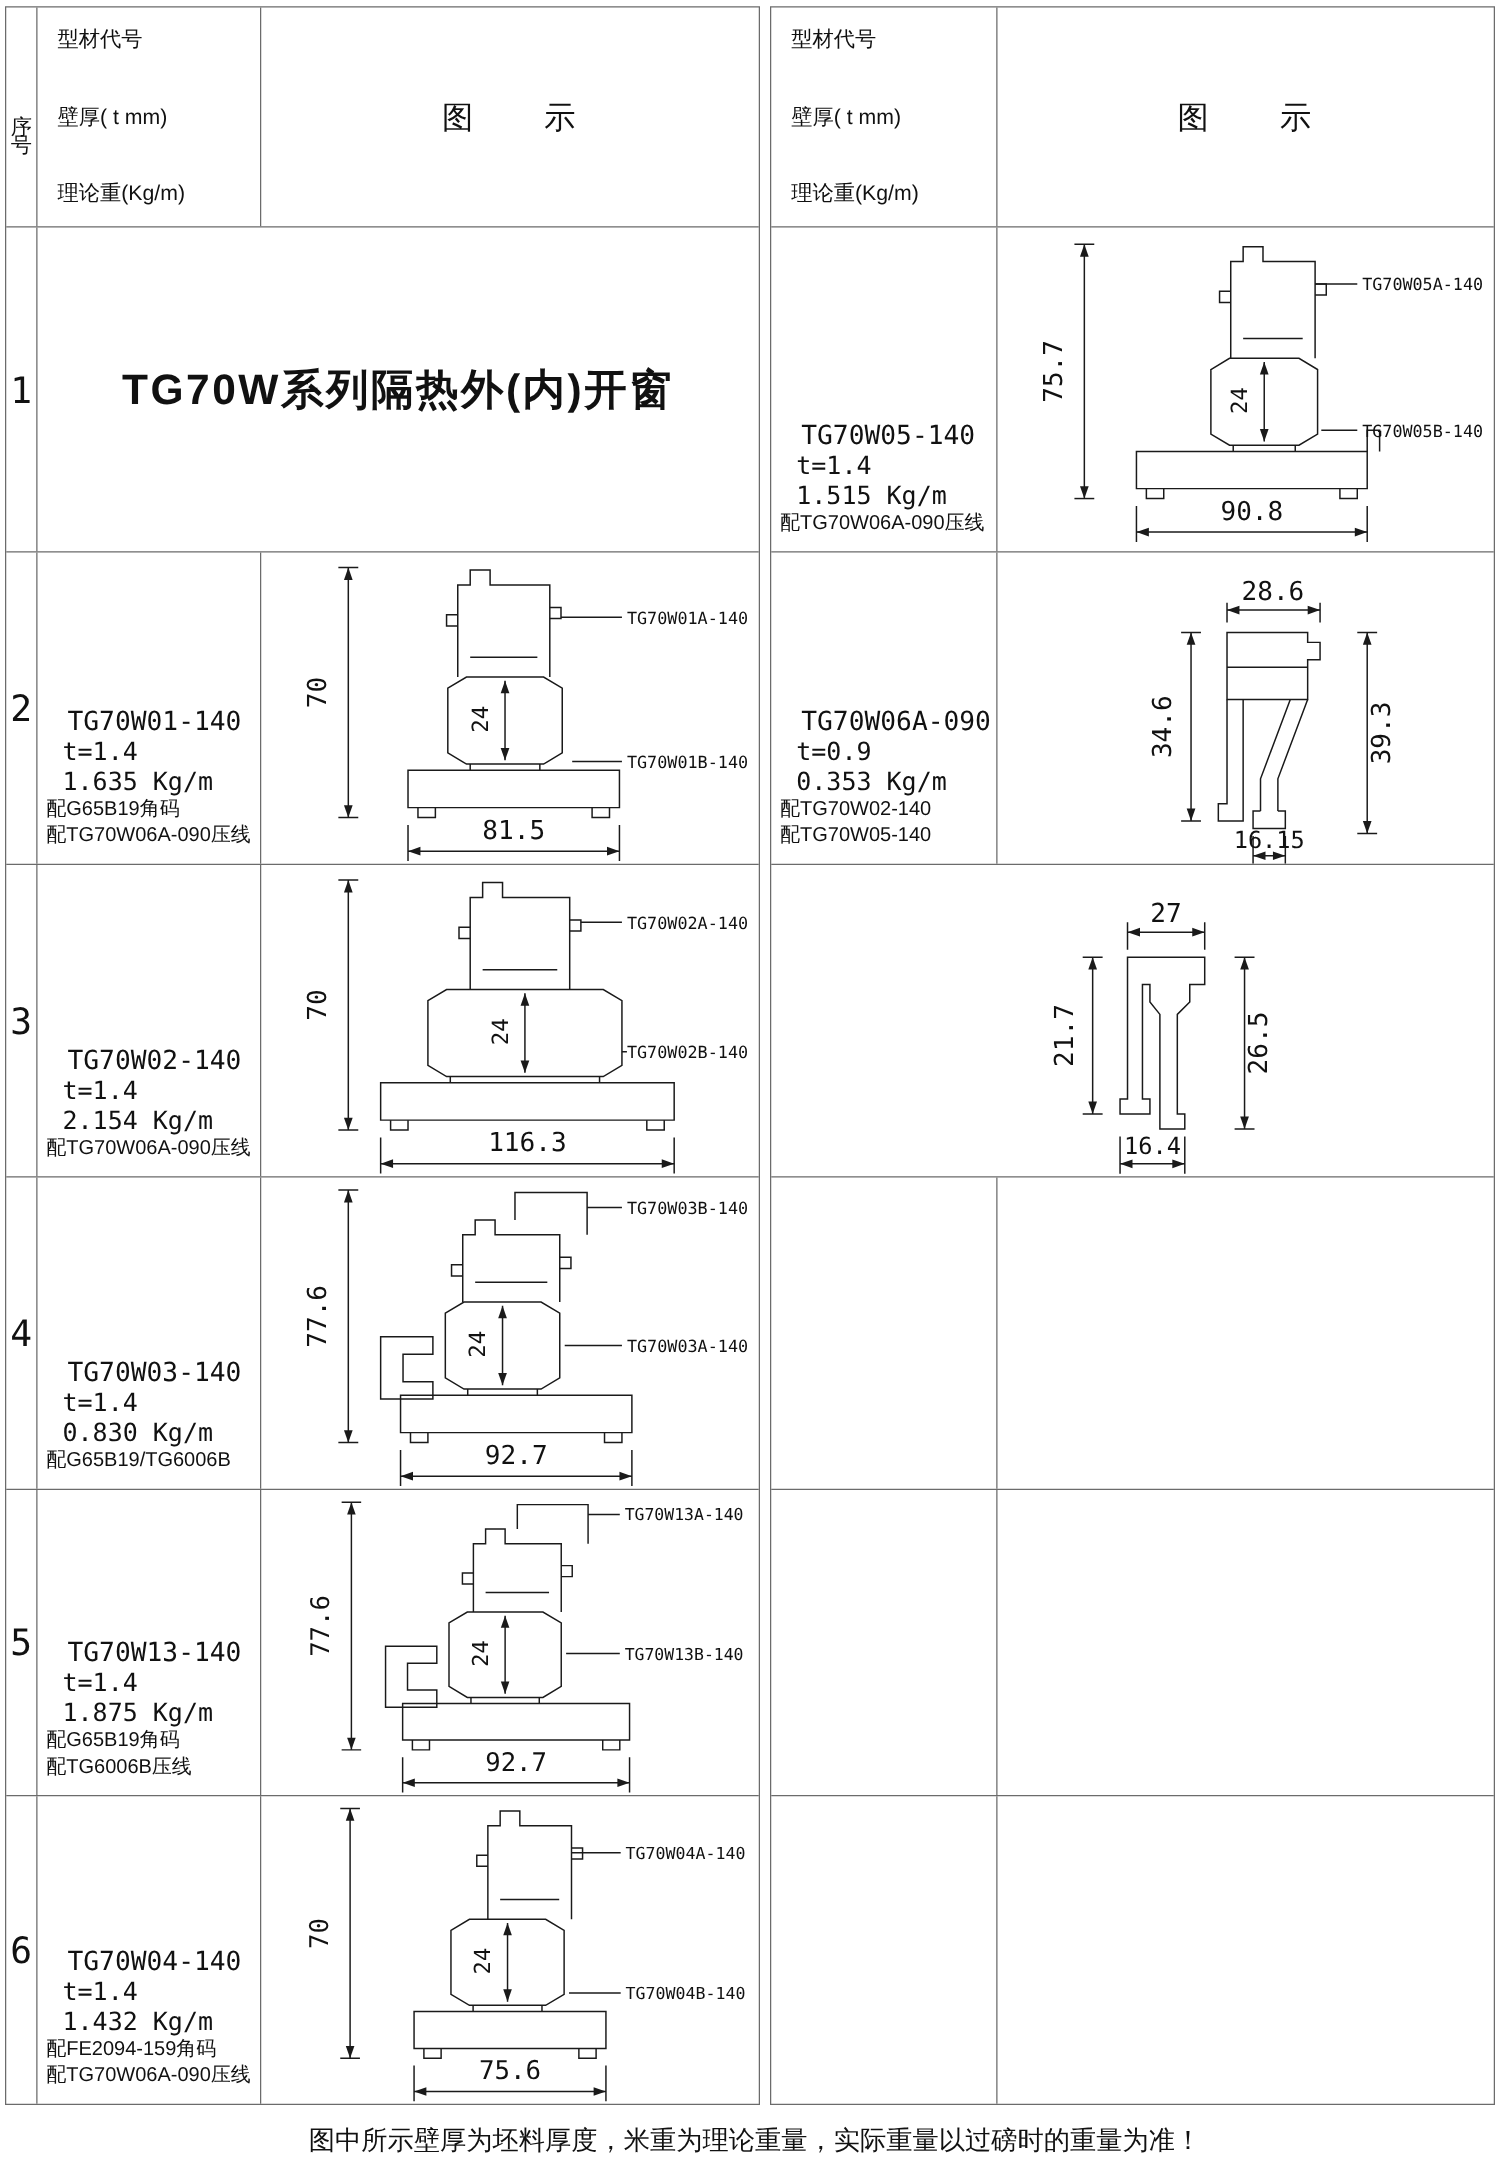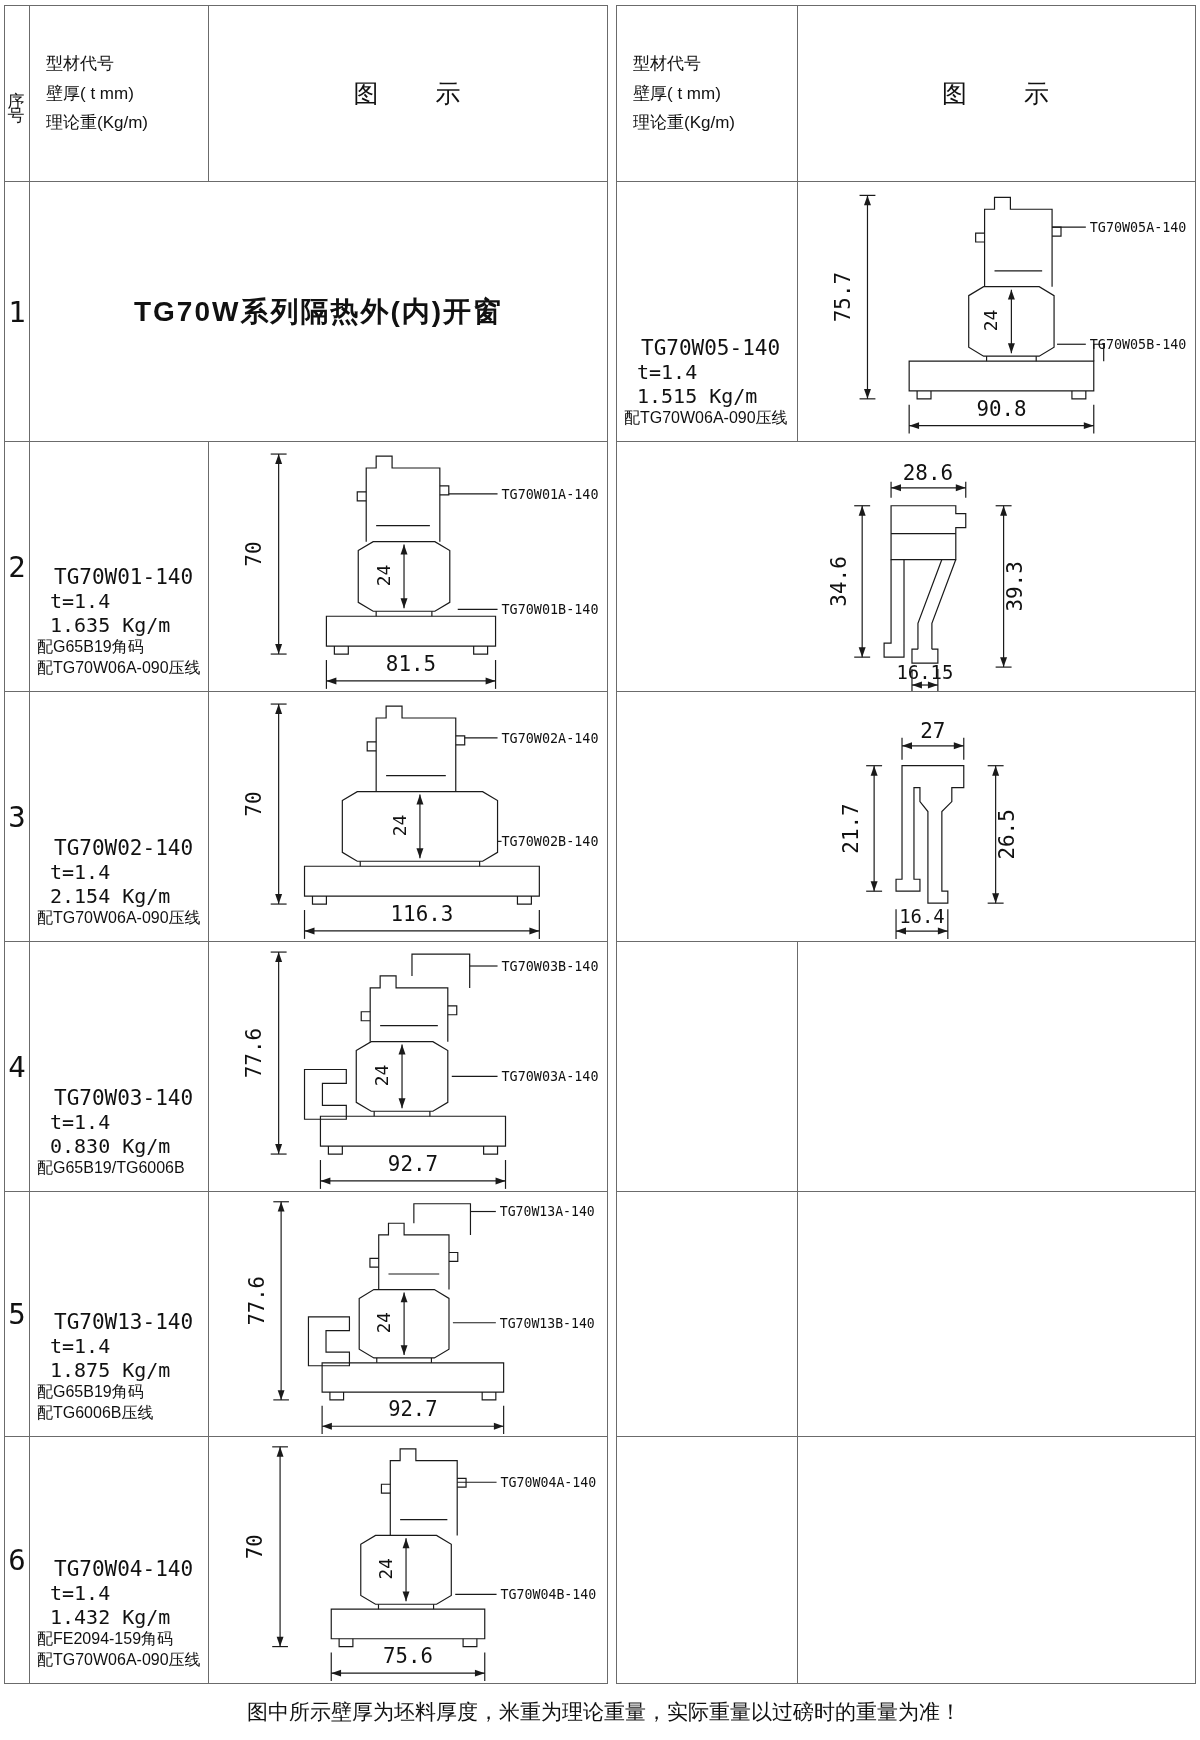--- a/index.html
+++ b/index.html
@@ -12,24 +12,24 @@
   .trow:last-child{border-bottom:none;}
   .c{border-right:1px solid #6b6b6b;box-sizing:border-box;position:relative;}
   .c:last-child{border-right:none;}
   .seqc{width:25px;display:flex;align-items:center;justify-content:center;
         font-family:"DejaVu Sans Mono",monospace;font-size:29px;}
   .infoc{width:179px;display:flex;flex-direction:column;justify-content:flex-end;
          padding:12px 0 12px 6px;}
   .infoc-r{width:181px;}
   .diagc{flex:1;overflow:hidden;}
   .titlec{flex:1;display:flex;align-items:center;justify-content:center;
-          font-size:28px;font-weight:bold;letter-spacing:2px;}
+          font-size:34px;font-weight:bold;letter-spacing:2px;}
   .hseq{display:flex;align-items:center;justify-content:center;}
   .vtext{writing-mode:vertical-rl;letter-spacing:16px;font-size:17px;}
-  .hinfo{justify-content:center;}
+  .hinfo{justify-content:center;gap:32px;}
   .hinfo div{font-size:17px;line-height:1.75;padding-left:10px;}
   .hdiag{display:flex;align-items:center;justify-content:center;font-size:25px;}
   .dlabel{word-spacing:46px;letter-spacing:2px;}
   .code{font-family:"DejaVu Sans Mono",monospace;font-size:21px;padding-left:18px;white-space:nowrap;}
   .meta{font-family:"DejaVu Sans Mono",monospace;font-size:20px;padding-left:14px;white-space:nowrap;}
   .cfg{font-size:16px;padding-left:1px;white-space:nowrap;}
   .note{position:absolute;left:4px;top:1698px;width:100%;text-align:center;font-size:21px;}
   svg.dsvg{width:100%;height:100%;display:block;}
   svg .st{stroke:#1a1a1a;stroke-width:1.2;fill:none;stroke-linejoin:miter;stroke-linecap:butt;}
   svg text{fill:#111;font-family:"DejaVu Sans Mono",monospace;}
@@ -352,20 +352,27 @@
           <text x="205" y="230" class="dimW">90.8</text>
           <line class="st" x1="256" y1="40" x2="290" y2="40"></line>
           <text x="294" y="45" class="lbl">TG70W05A-140</text>
           <line class="st" x1="261" y1="158" x2="290" y2="158"></line>
           <text x="294" y="163" class="lbl">TG70W05B-140</text>
         </svg>
     </div>
   </div>
 
   <div class="trow" style="height:250px">
+    <div class="c infoc infoc-r">
+      <div class="code">TG70W06A-090</div>
+      <div class="meta">t=0.9</div>
+      <div class="meta">0.353 Kg/m</div>
+      <div class="cfg">配TG70W02-140</div>
+      <div class="cfg">配TG70W05-140</div>
+    </div>
     <div class="c diagc">
       <svg class="dsvg" viewBox="0 0 400 250" preserveAspectRatio="xMidYMid meet">
           <path class="st" d="M185,64 L250,64 L250,72 L260,72 L260,86 L250,86 L250,118 L185,118 Z"></path>
           <line class="st" x1="185" y1="92" x2="250" y2="92"></line>
           <path class="st" d="M185,118 L185,202 L178,202 L178,216 L198,216 L198,118"></path>
           <path class="st" d="M250,118 L226,182 L226,208"></path>
           <path class="st" d="M236,118 L212,182 L212,208"></path>
           <path class="st" d="M212,208 L206,208 L206,222 L232,222 L232,208 L226,208"></path>
           <line class="st" x1="185" y1="56" x2="185" y2="40"></line>
           <line class="st" x1="260" y1="56" x2="260" y2="40"></line>

